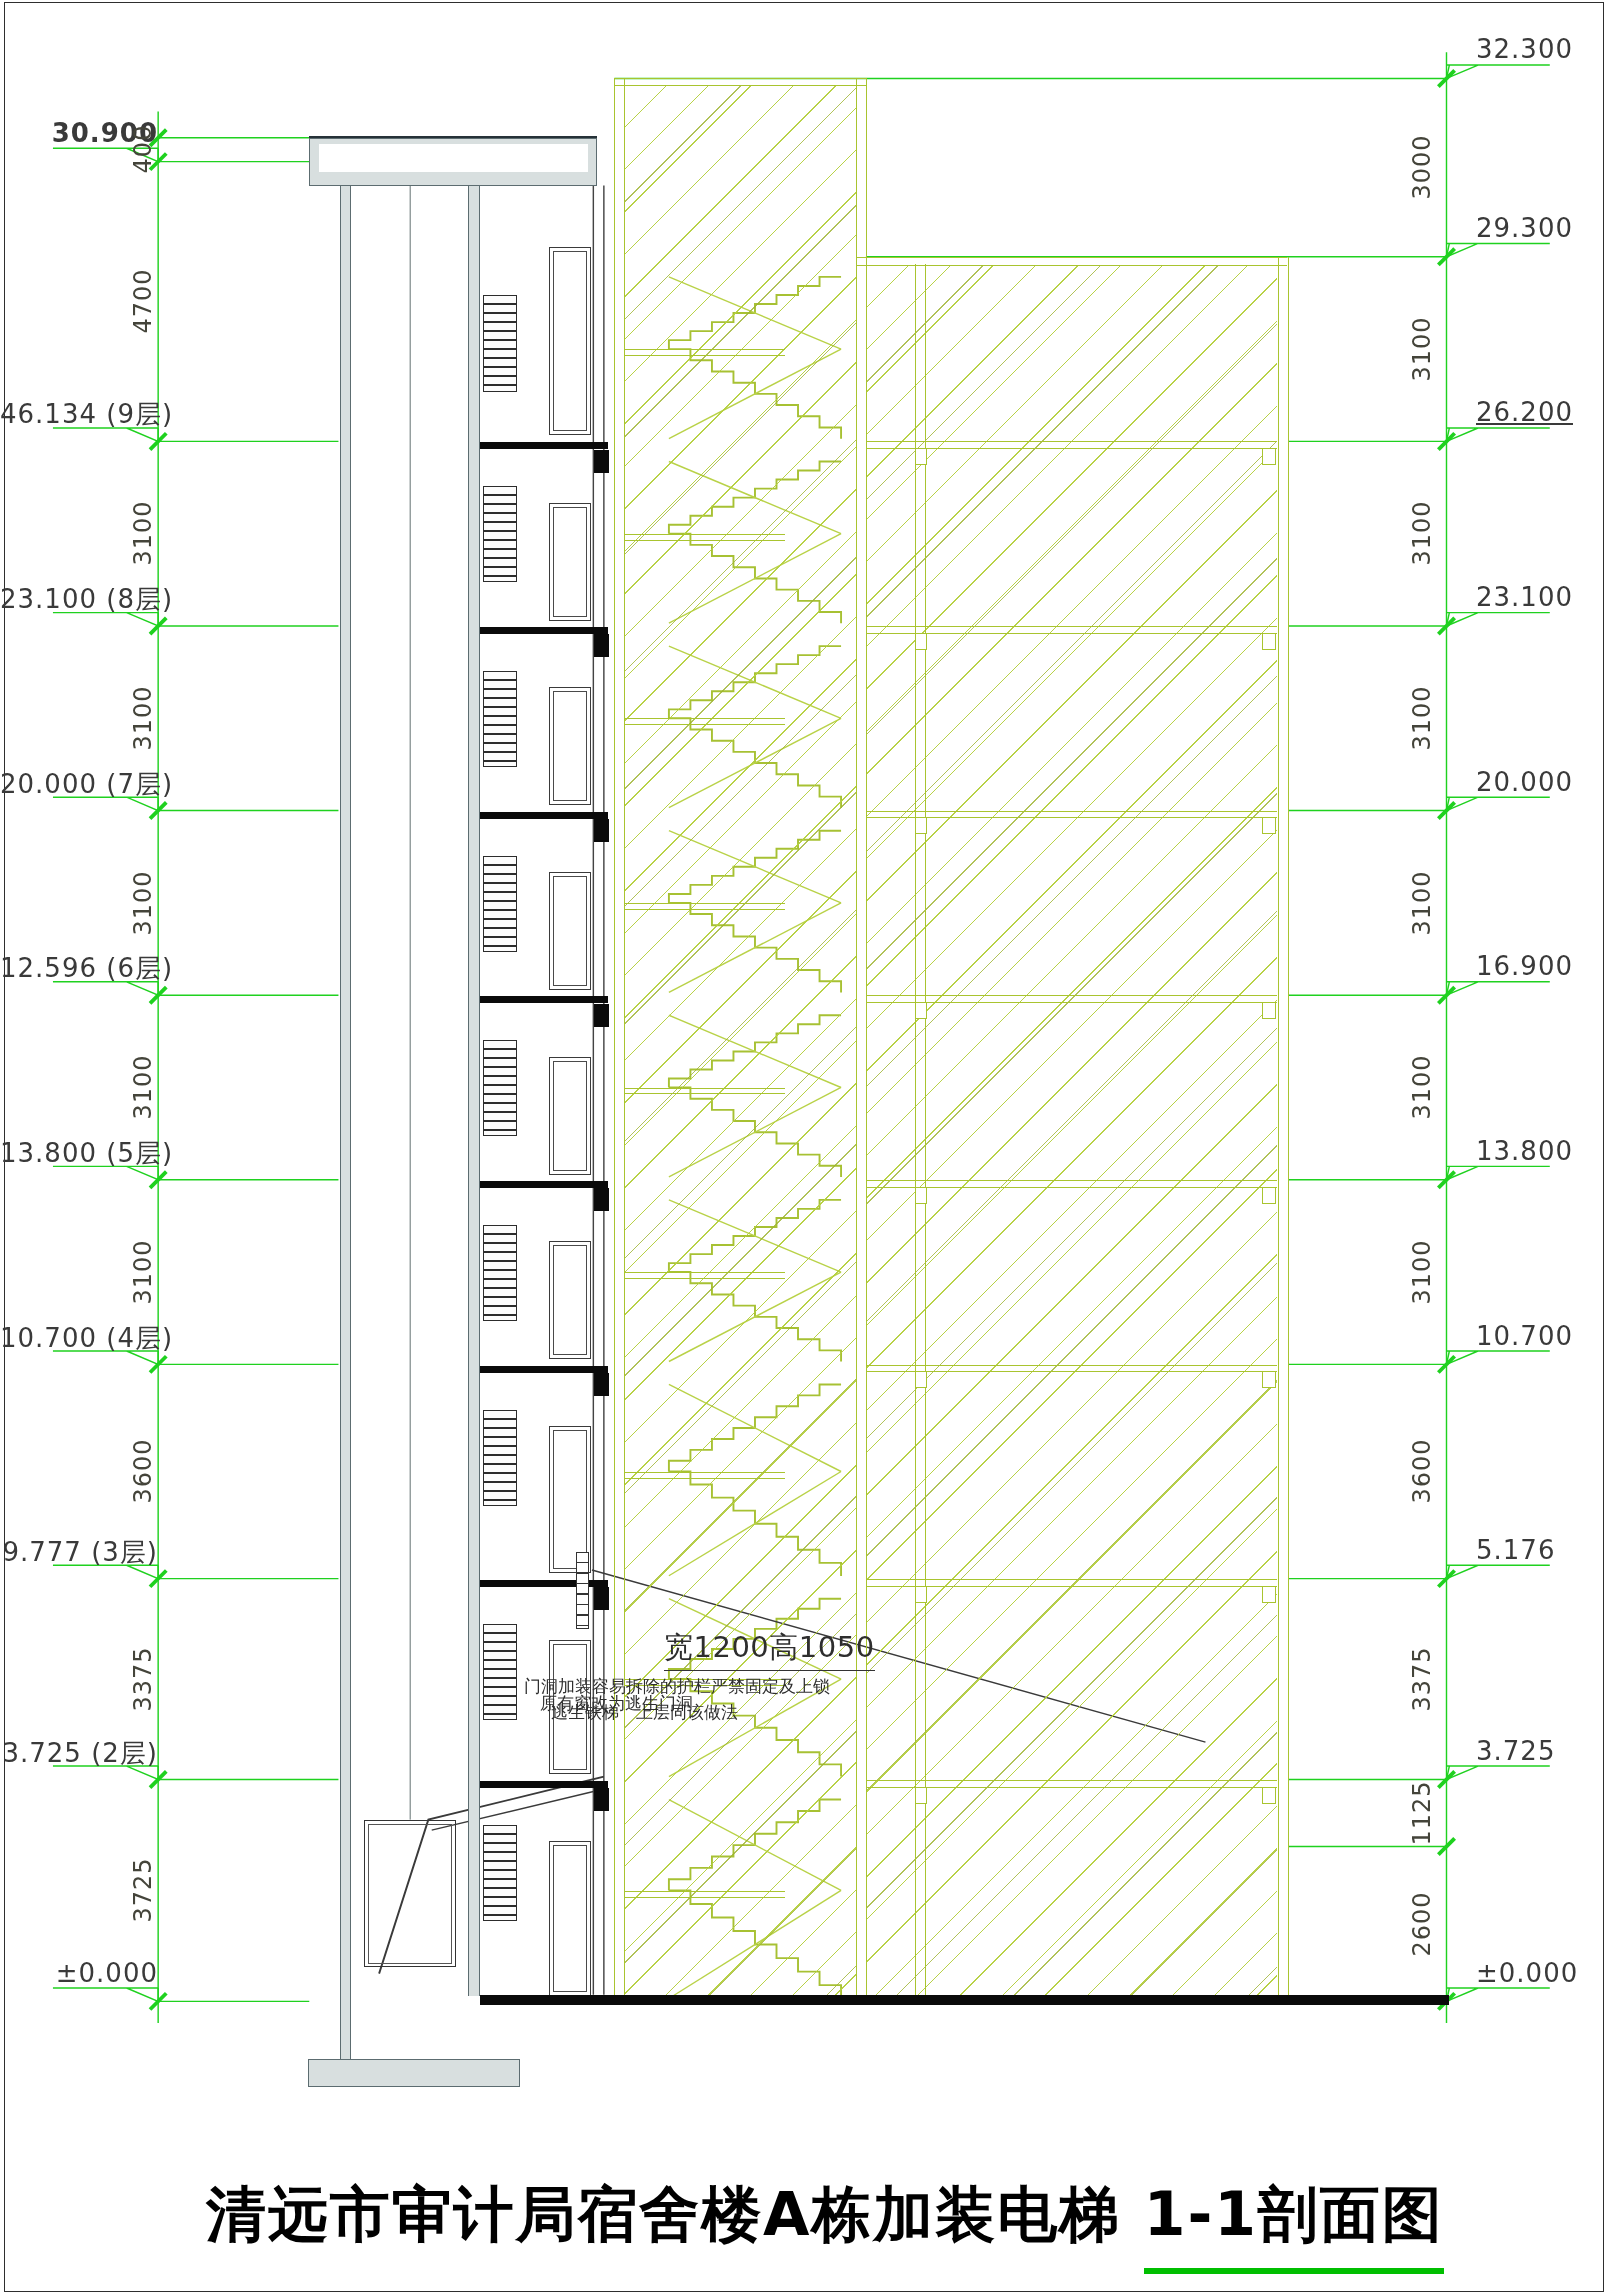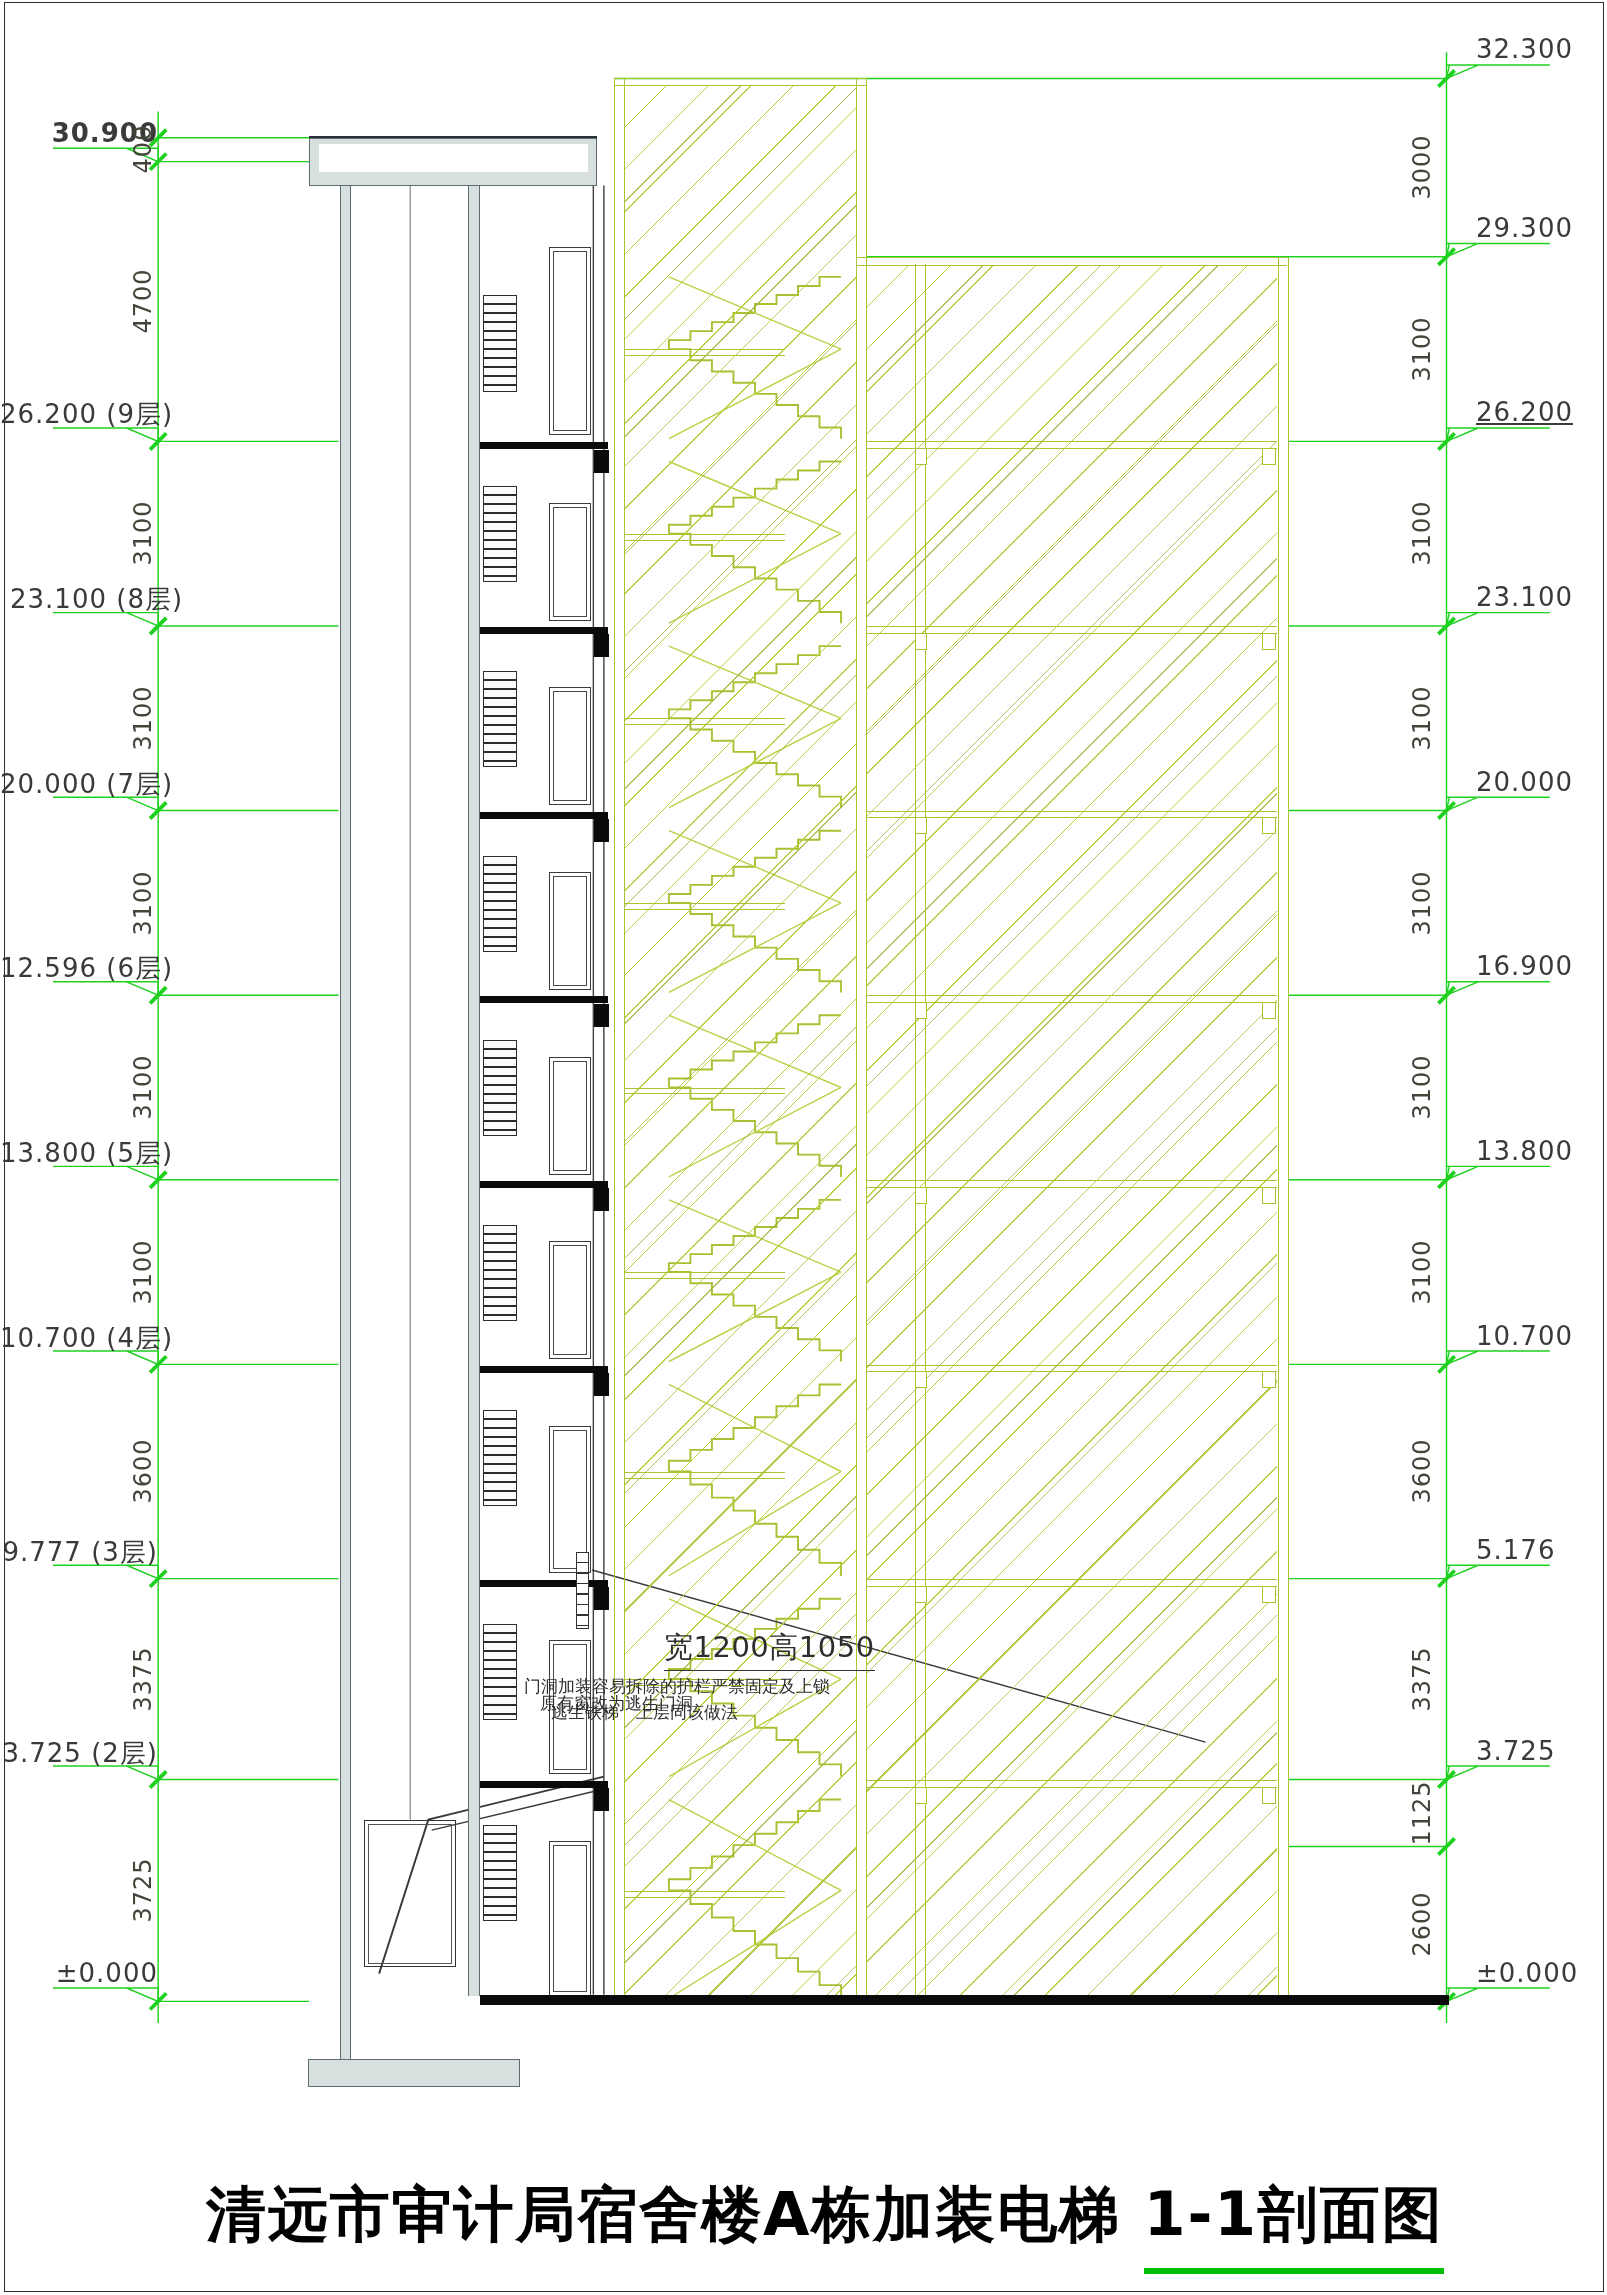--- a/index.html
+++ b/index.html
@@ -274,22 +274,22 @@
       <div class="abs door" style="left: 549px; top: 1841px; width: 42px; height: 155px;">
         <div></div>
       </div>
       <div class="abs louver" style="left: 483px; top: 295px; width: 34px; height: 97px;"></div>
       <div class="abs door" style="left: 549px; top: 247px; width: 42px; height: 188px;">
         <div></div>
       </div>
       <div class="abs slab" style="left: 480px; top: 1995px; width: 969px; height: 9.6px;"></div>
       <div class="abs ladder" style="left: 576px; top: 1552px; width: 13.4px; height: 77px;"></div>
       <div class="abs lvl-text lvl-left" style="left: 0px; top: 118px; font-weight: bold;">30.900</div>
-      <div class="abs lvl-text lvl-left" style="left: 0px; top: 397px;">26.200 (9层)</div>
-      <div class="abs lvl-text lvl-left" style="left: 0px; top: 582px; padding-left: 10px;">23.100 (8层)</div>
+      <div class="abs lvl-text lvl-left" style="left: 0px; top: 397px;">46.134 (9层)</div>
+      <div class="abs lvl-text lvl-left" style="left: 0px; top: 582px;">23.100 (8层)</div>
       <div class="abs lvl-text lvl-left" style="left: 0px; top: 767px;">20.000 (7层)</div>
       <div class="abs lvl-text lvl-left" style="left: 0px; top: 951px;">12.596 (6层)</div>
       <div class="abs lvl-text lvl-left" style="left: 0px; top: 1136px;">13.800 (5层)</div>
       <div class="abs lvl-text lvl-left" style="left: 0px; top: 1321px;">10.700 (4层)</div>
       <div class="abs lvl-text lvl-left" style="left: 0px; top: 1535px;">9.777 (3层)</div>
       <div class="abs lvl-text lvl-left" style="left: 0px; top: 1736px;">3.725 (2层)</div>
       <div class="abs lvl-text lvl-left" style="left: 0px; top: 1958px;">±0.000</div>
       <div class="abs dim-text" style="left: 81px; top: 135px;">400</div>
       <div class="abs dim-text" style="left: 81px; top: 287px;">4700</div>
       <div class="abs dim-text" style="left: 81px; top: 519px;">3100</div>

